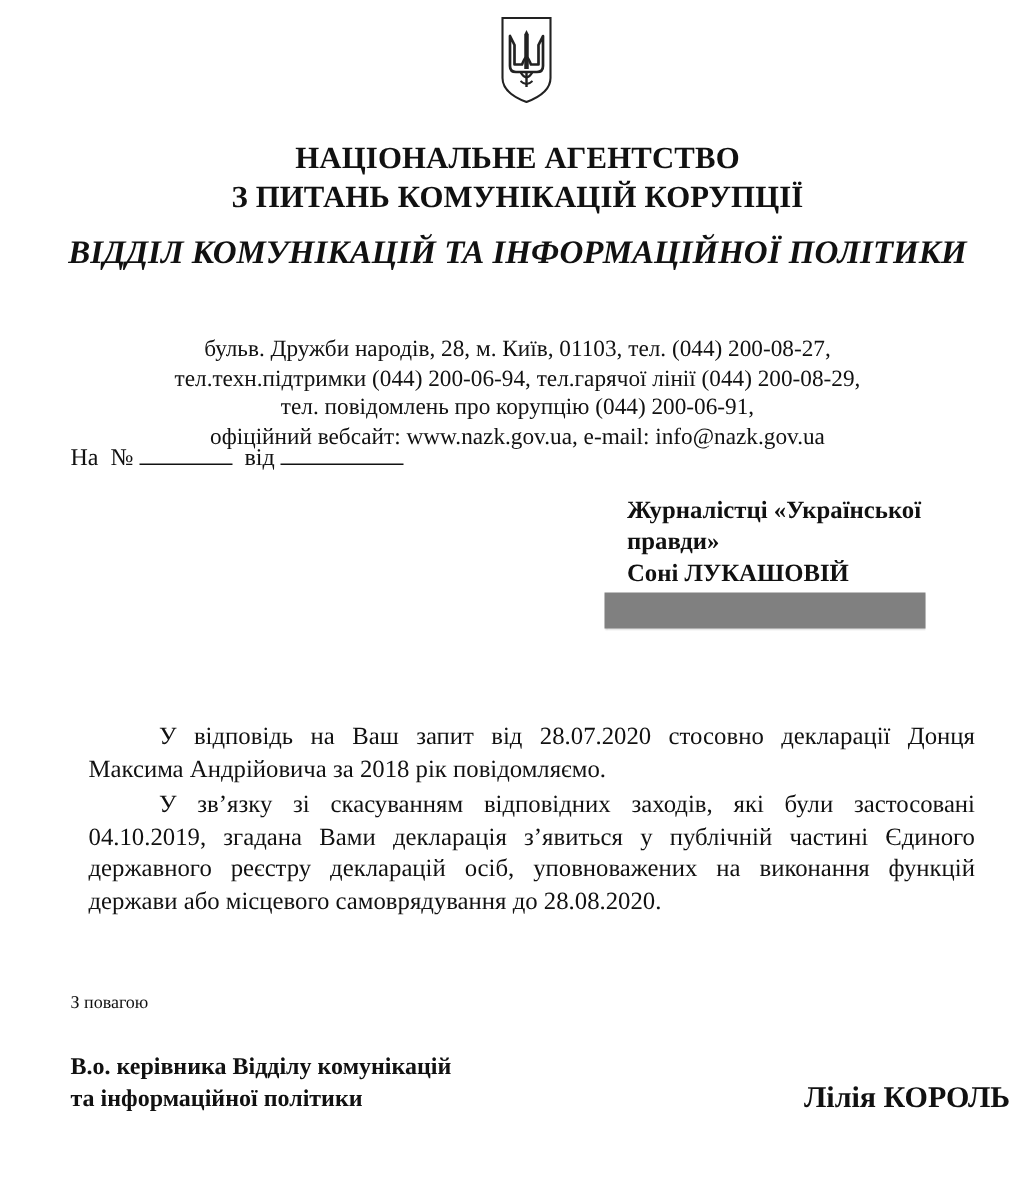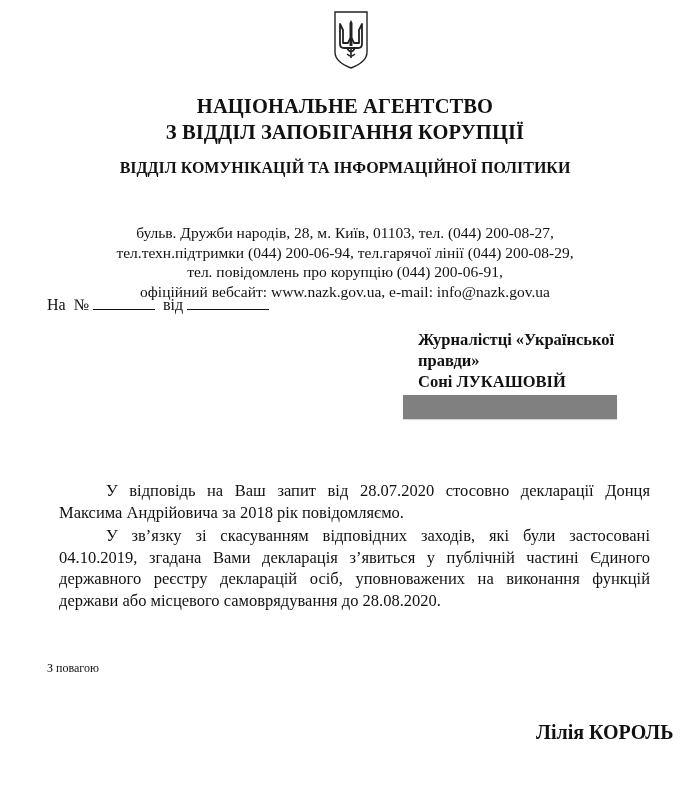--- a/index.html
+++ b/index.html
@@ -43,22 +43,23 @@
   .agency-1 { top: 93px; }
   .agency-2 { top: 119px; }
 
   .department {
     position: absolute;
     left: 0;
     width: 690px;
     top: 156px;
     text-align: center;
     font-weight: bold;
-    font-size: 16px;
+    font-size: 22px;
     line-height: 24px;
+    font-style: italic;
   }
 
   .contacts {
     position: absolute;
     left: 0;
     width: 690px;
     top: 189px;
     text-align: center;
     font-size: 15.5px;
     line-height: 19.5px;
@@ -153,21 +154,21 @@
       <path d="M2 4 H34 V44 Q34 54 18 60 Q2 54 2 44 Z" fill="#ffffff" stroke="#222" stroke-width="1.4"></path>
       <path d="M18 12 L16.5 15 L16.5 38 L19.5 38 L19.5 15 Z" fill="#222"></path>
       <path d="M7 16 L7 36 Q7 40 11 40 L25 40 Q29 40 29 36 L29 16 L26 22 L26 35 L21 35 Q19 30 18 30 Q17 30 15 35 L10 35 L10 22 Z" fill="none" stroke="#222" stroke-width="1.8" stroke-linejoin="round"></path>
       <path d="M14 40 Q18 47 22 40" fill="none" stroke="#222" stroke-width="1.6"></path>
       <path d="M18 40 L18 50" stroke="#222" stroke-width="1.6"></path>
       <path d="M14 46 Q18 50 22 46" fill="none" stroke="#222" stroke-width="1.2"></path>
     </svg>
   </div>
 
   <div class="agency agency-1">НАЦІОНАЛЬНЕ АГЕНТСТВО</div>
-  <div class="agency agency-2">З ВІДДІЛ ЗАПОБІГАННЯ КОРУПЦІЇ</div>
+  <div class="agency agency-2">З ПИТАНЬ КОМУНІКАЦІЙ КОРУПЦІЇ</div>
 
   <div class="department">ВІДДІЛ КОМУНІКАЦІЙ ТА ІНФОРМАЦІЙНОЇ ПОЛІТИКИ</div>
 
   <div class="contacts">
     <div>бульв. Дружби народів, 28, м. Київ, 01103, тел. (044) 200-08-27,</div>
     <div>тел.техн.підтримки (044) 200-06-94, тел.гарячої лінії (044) 200-08-29,</div>
     <div>тел. повідомлень про корупцію (044) 200-06-91,</div>
     <div>офіційний вебсайт: www.nazk.gov.ua, e-mail: info@nazk.gov.ua</div>
   </div>
 
@@ -186,15 +187,19 @@
 
   <div class="body-text para-1">
     <p>У відповідь на Ваш запит від 28.07.2020 стосовно декларації Донця Максима Андрійовича за 2018 рік повідомляємо.</p>
   </div>
   <div class="body-text para-2">
     <p>У зв’язку зі скасуванням відповідних заходів, які були застосовані 04.10.2019, згадана Вами декларація з’явиться у публічній частині Єдиного державного реєстру декларацій осіб, уповноважених на виконання функцій держави або місцевого самоврядування до 28.08.2020.</p>
   </div>
 
   <div class="closing">З повагою</div>
 
+  <div class="signer-title">
+    <div>В.о. керівника Відділу комунікацій</div>
+    <div>та інформаційної політики</div>
+  </div>
   <div class="signer-name">Лілія КОРОЛЬ</div>
 
 </div>
 
 </body></html>

